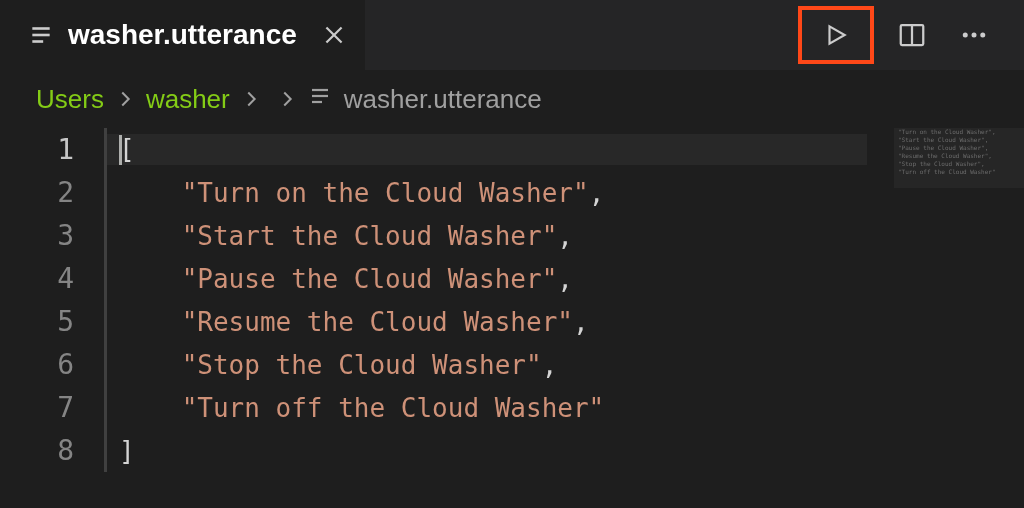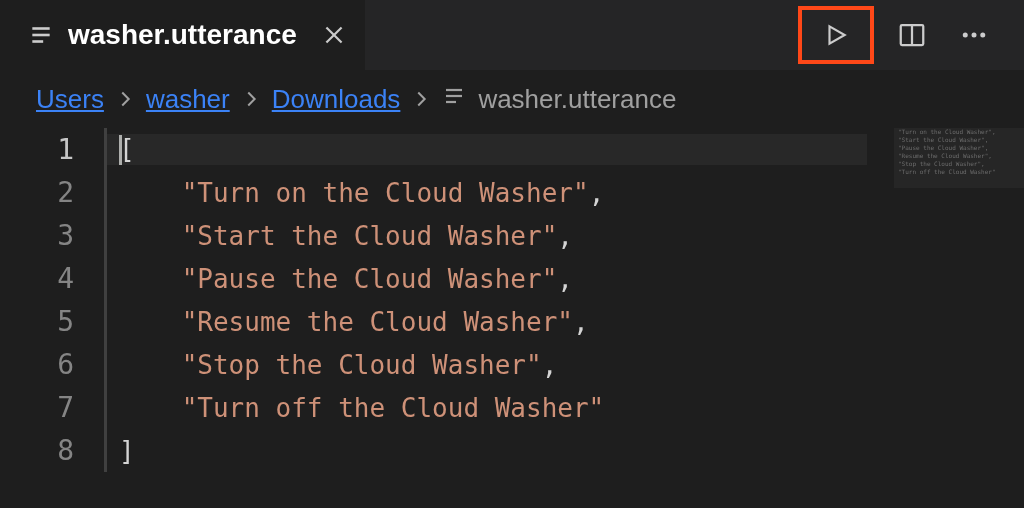--- a/index.html
+++ b/index.html
@@ -75,22 +75,21 @@
     .breadcrumb {
       height: 58px;
       display: flex;
       align-items: center;
       padding-left: 36px;
       gap: 6px;
       font-size: 26px;
       color: #a0a0a0;
     }
     .breadcrumb-item {
-      color: #3b82f6;
-      text-decoration: underline;
+      color: #84cc16;
     }
     .breadcrumb-sep {
       color: #a0a0a0;
       display: flex;
       align-items: center;
       padding: 0 4px;
     }
     .breadcrumb-file {
       display: flex;
       align-items: center;
@@ -224,21 +223,20 @@
     <svg width="22" height="22" viewBox="0 0 24 24" fill="none" stroke="currentColor" stroke-width="2.2">
         <polyline points="9,5 16,12 9,19"></polyline>
       </svg>
   </span>
   <span class="breadcrumb-item">washer</span>
   <span class="breadcrumb-sep">
     <svg width="22" height="22" viewBox="0 0 24 24" fill="none" stroke="currentColor" stroke-width="2.2">
         <polyline points="9,5 16,12 9,19"></polyline>
       </svg>
   </span>
-  <span class="breadcrumb-item">Downloads</span>
   <span class="breadcrumb-sep">
     <svg width="22" height="22" viewBox="0 0 24 24" fill="none" stroke="currentColor" stroke-width="2.2">
         <polyline points="9,5 16,12 9,19"></polyline>
       </svg>
   </span>
   <span class="breadcrumb-file">
     <span>
       <svg width="24" height="24" viewBox="0 0 24 24" fill="none" stroke="currentColor" stroke-width="2.2">
         <line x1="4" y1="6" x2="20" y2="6"></line>
         <line x1="4" y1="12" x2="20" y2="12"></line>

